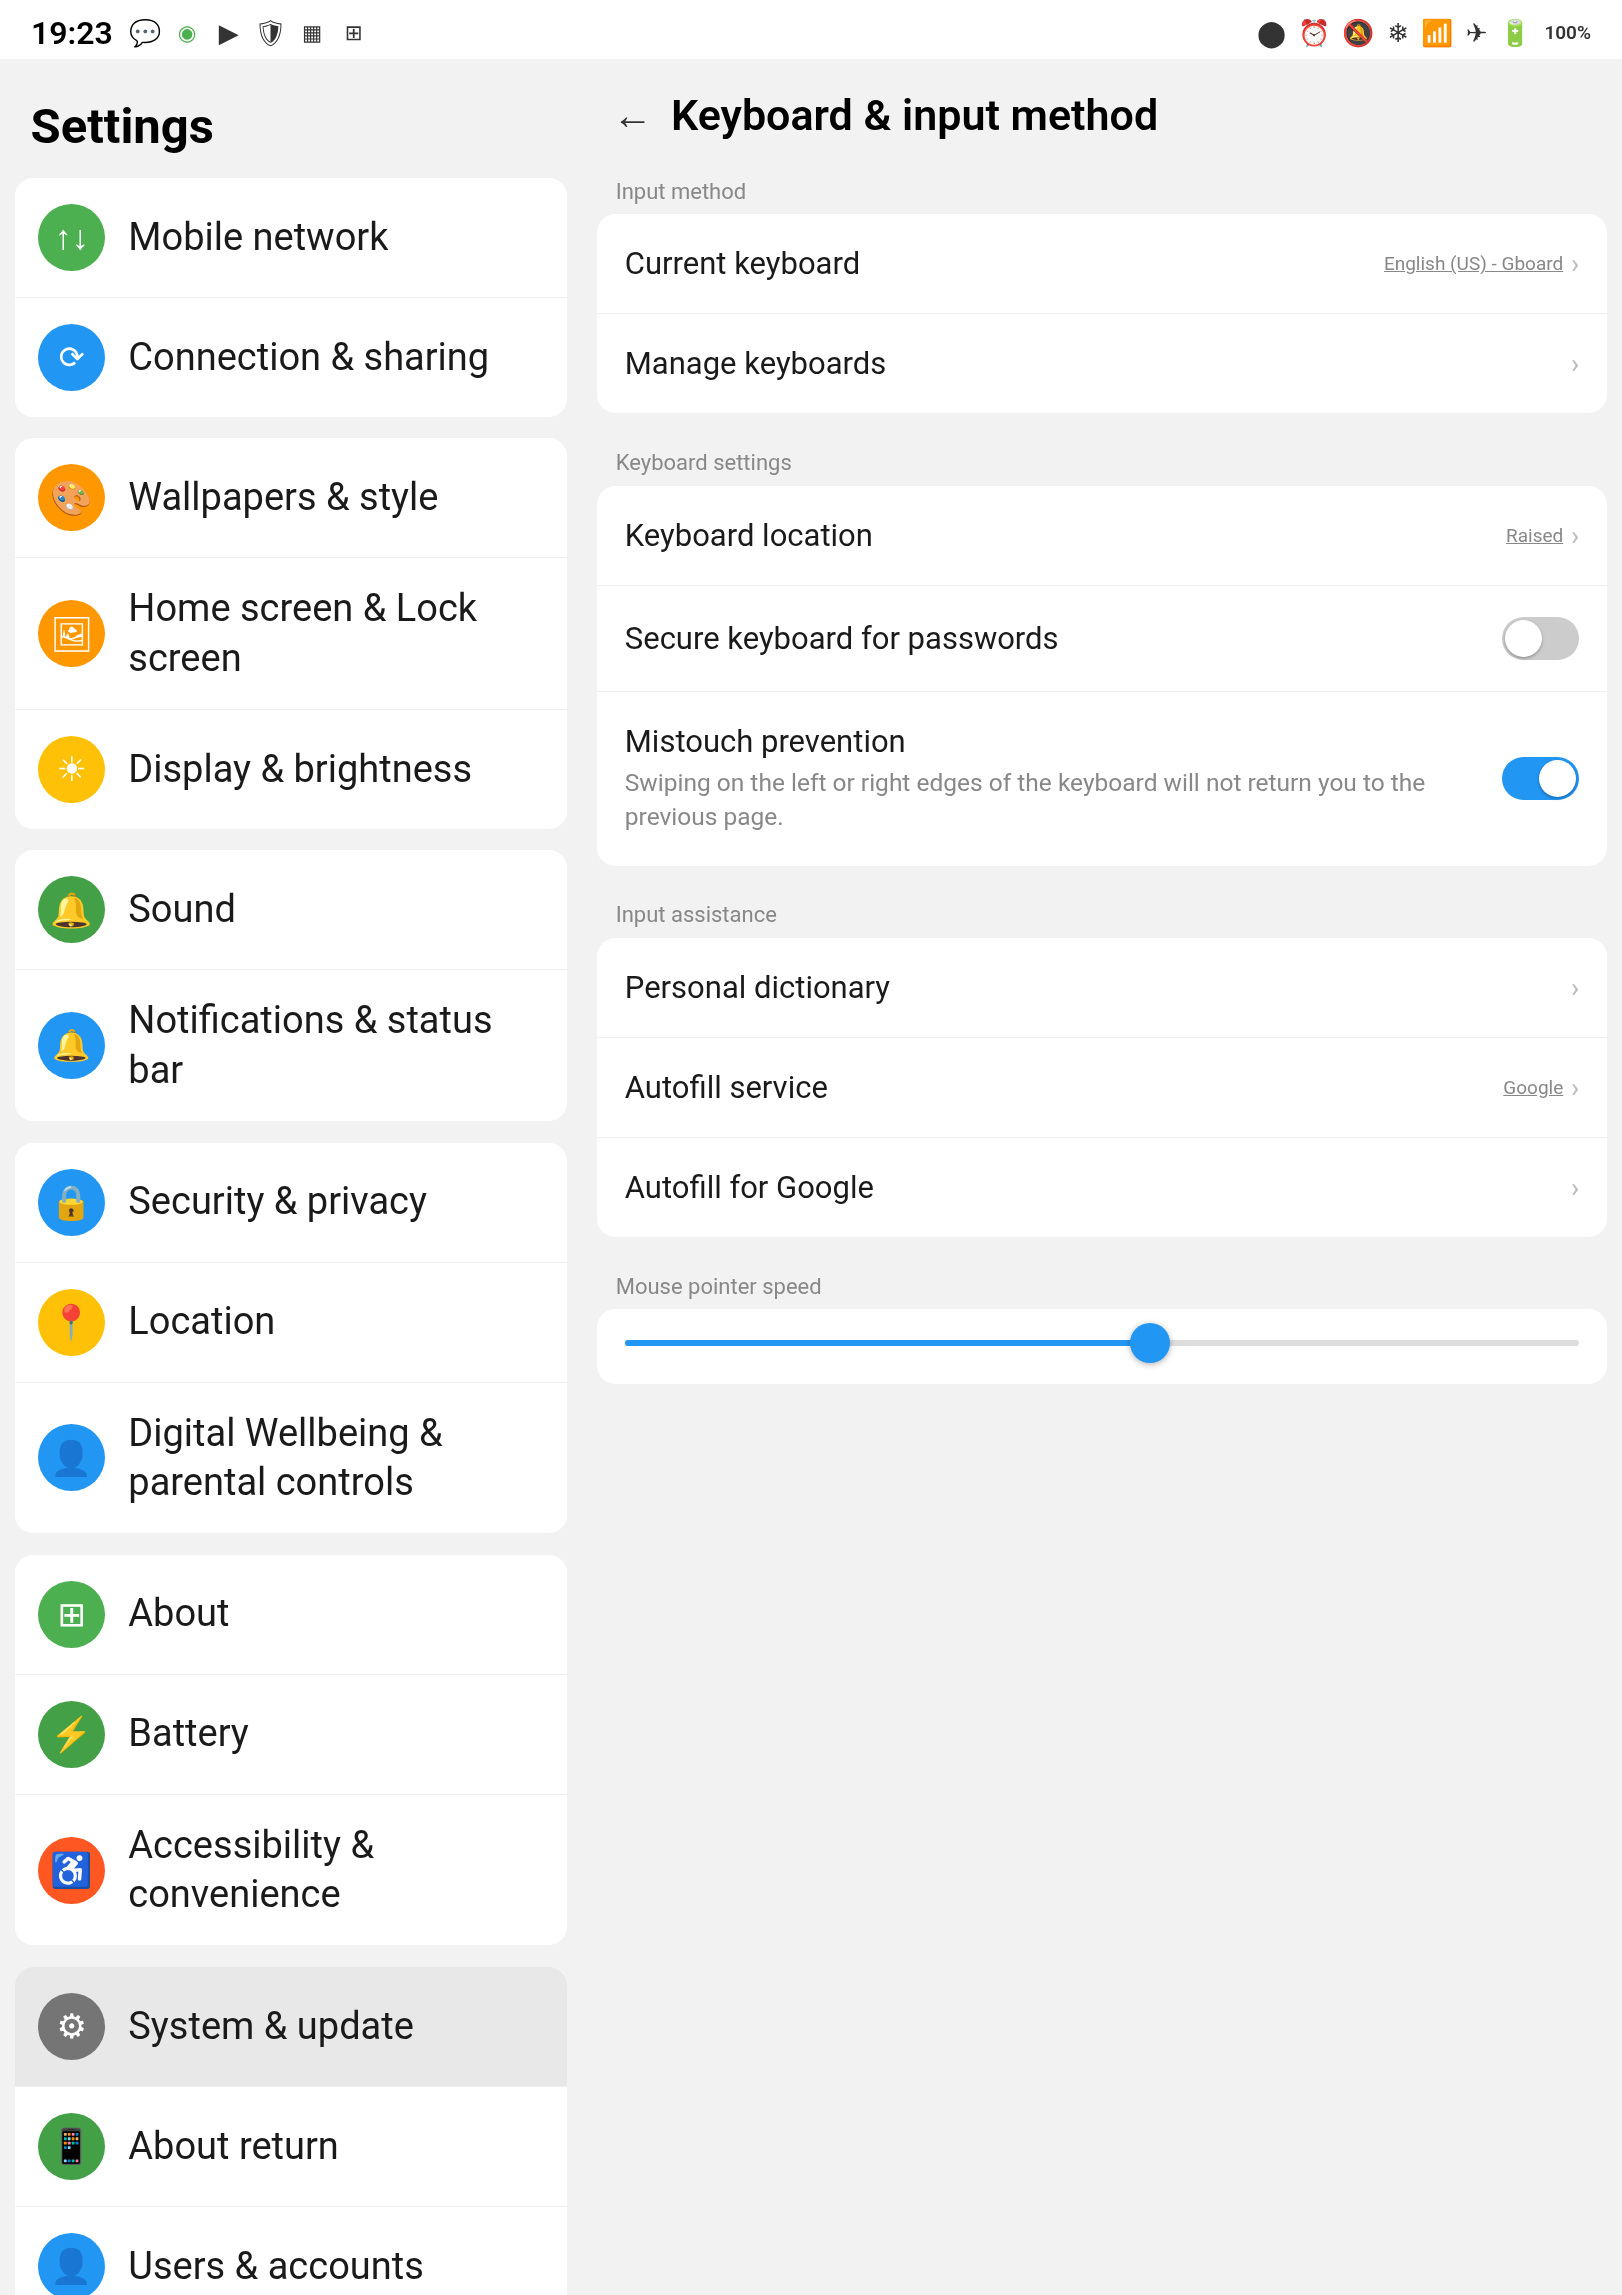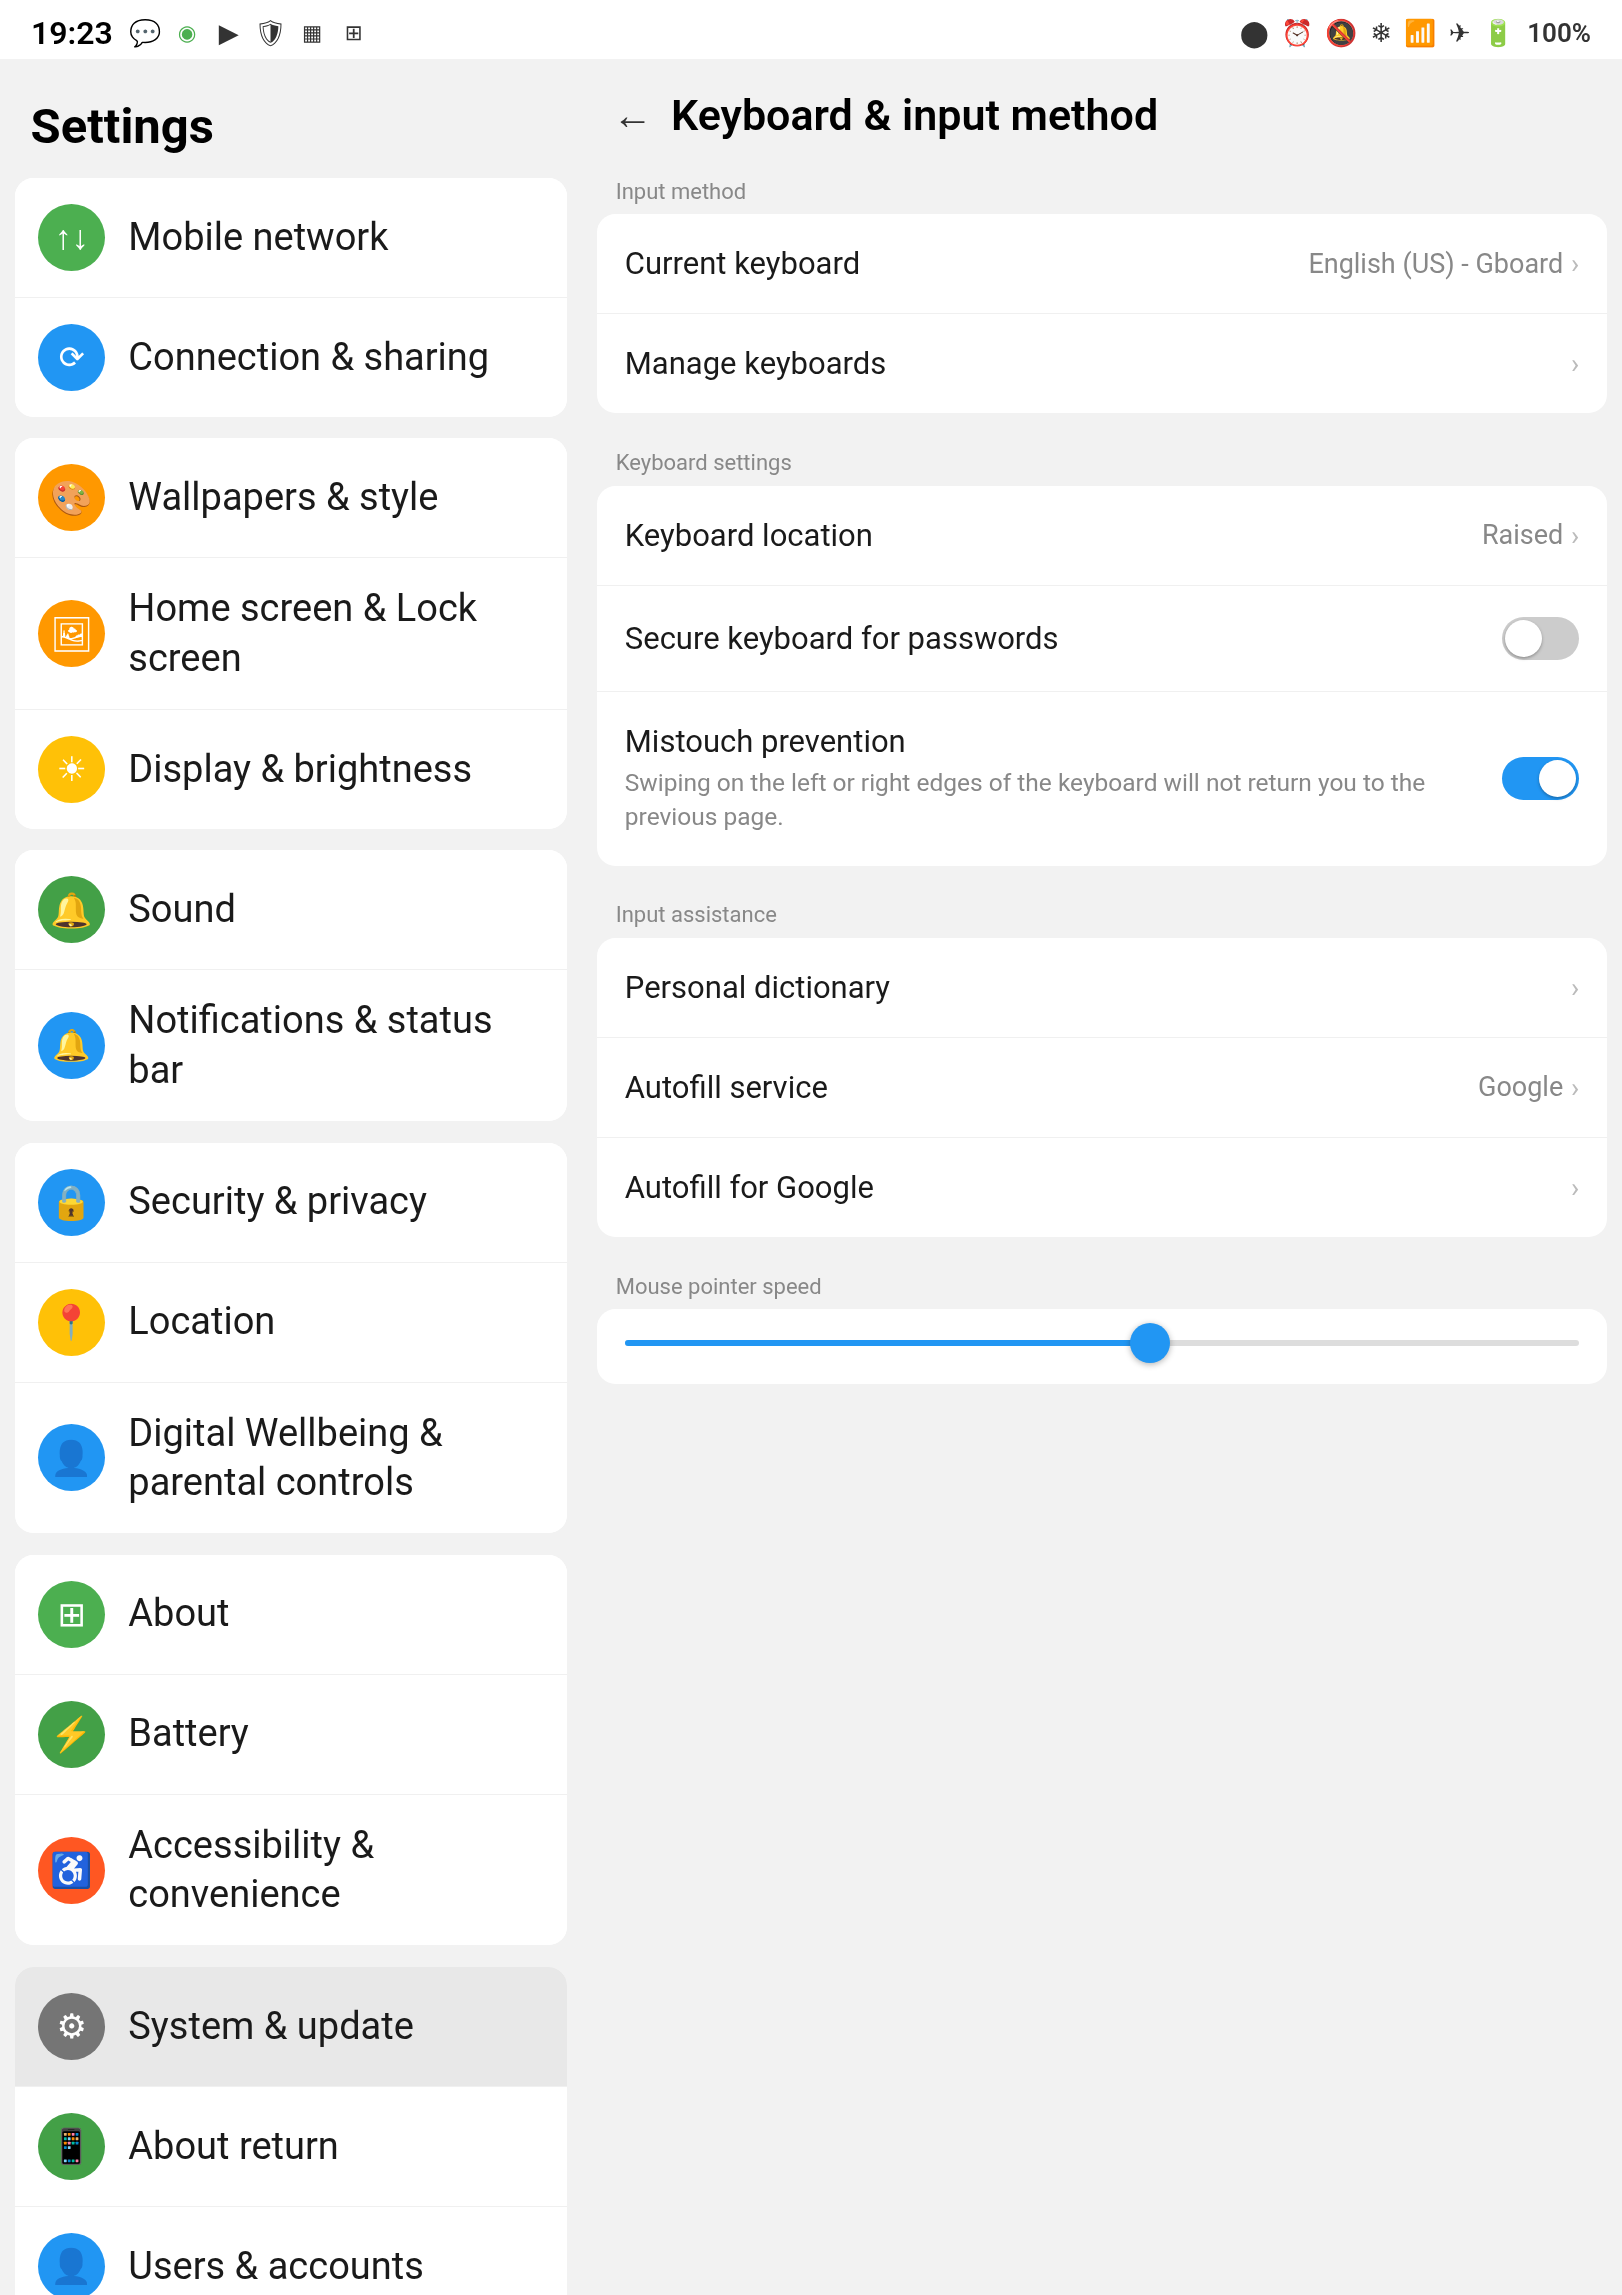--- a/index.html
+++ b/index.html
@@ -47,21 +47,21 @@
       color: #333;
     }
     .status-bar-right {
       display: flex;
       align-items: center;
       gap: 12.2px;
       font-size: 26px;
       color: #333;
     }
     .battery-text {
-      font-size: 26px;
+      font-size: 19px;
       font-weight: 600;
     }
 
     
     .main {
       display: flex;
       flex: 1;
       background: #f2f2f2;
     }
 
@@ -182,22 +182,23 @@
       color: #888;
       margin-top: 6.1px;
       line-height: 1.4;
     }
     .detail-item-right {
       display: flex;
       align-items: center;
       gap: 7.7px;
     }
     .detail-item-value {
-      font-size: 27px;
+      font-size: 19px;
       color: #888;
+      text-decoration: underline;
     }
     .chevron {
       font-size: 27.5px;
       color: #bbb;
     }
 
     
     .toggle {
       width: 77px;
       height: 43px;

